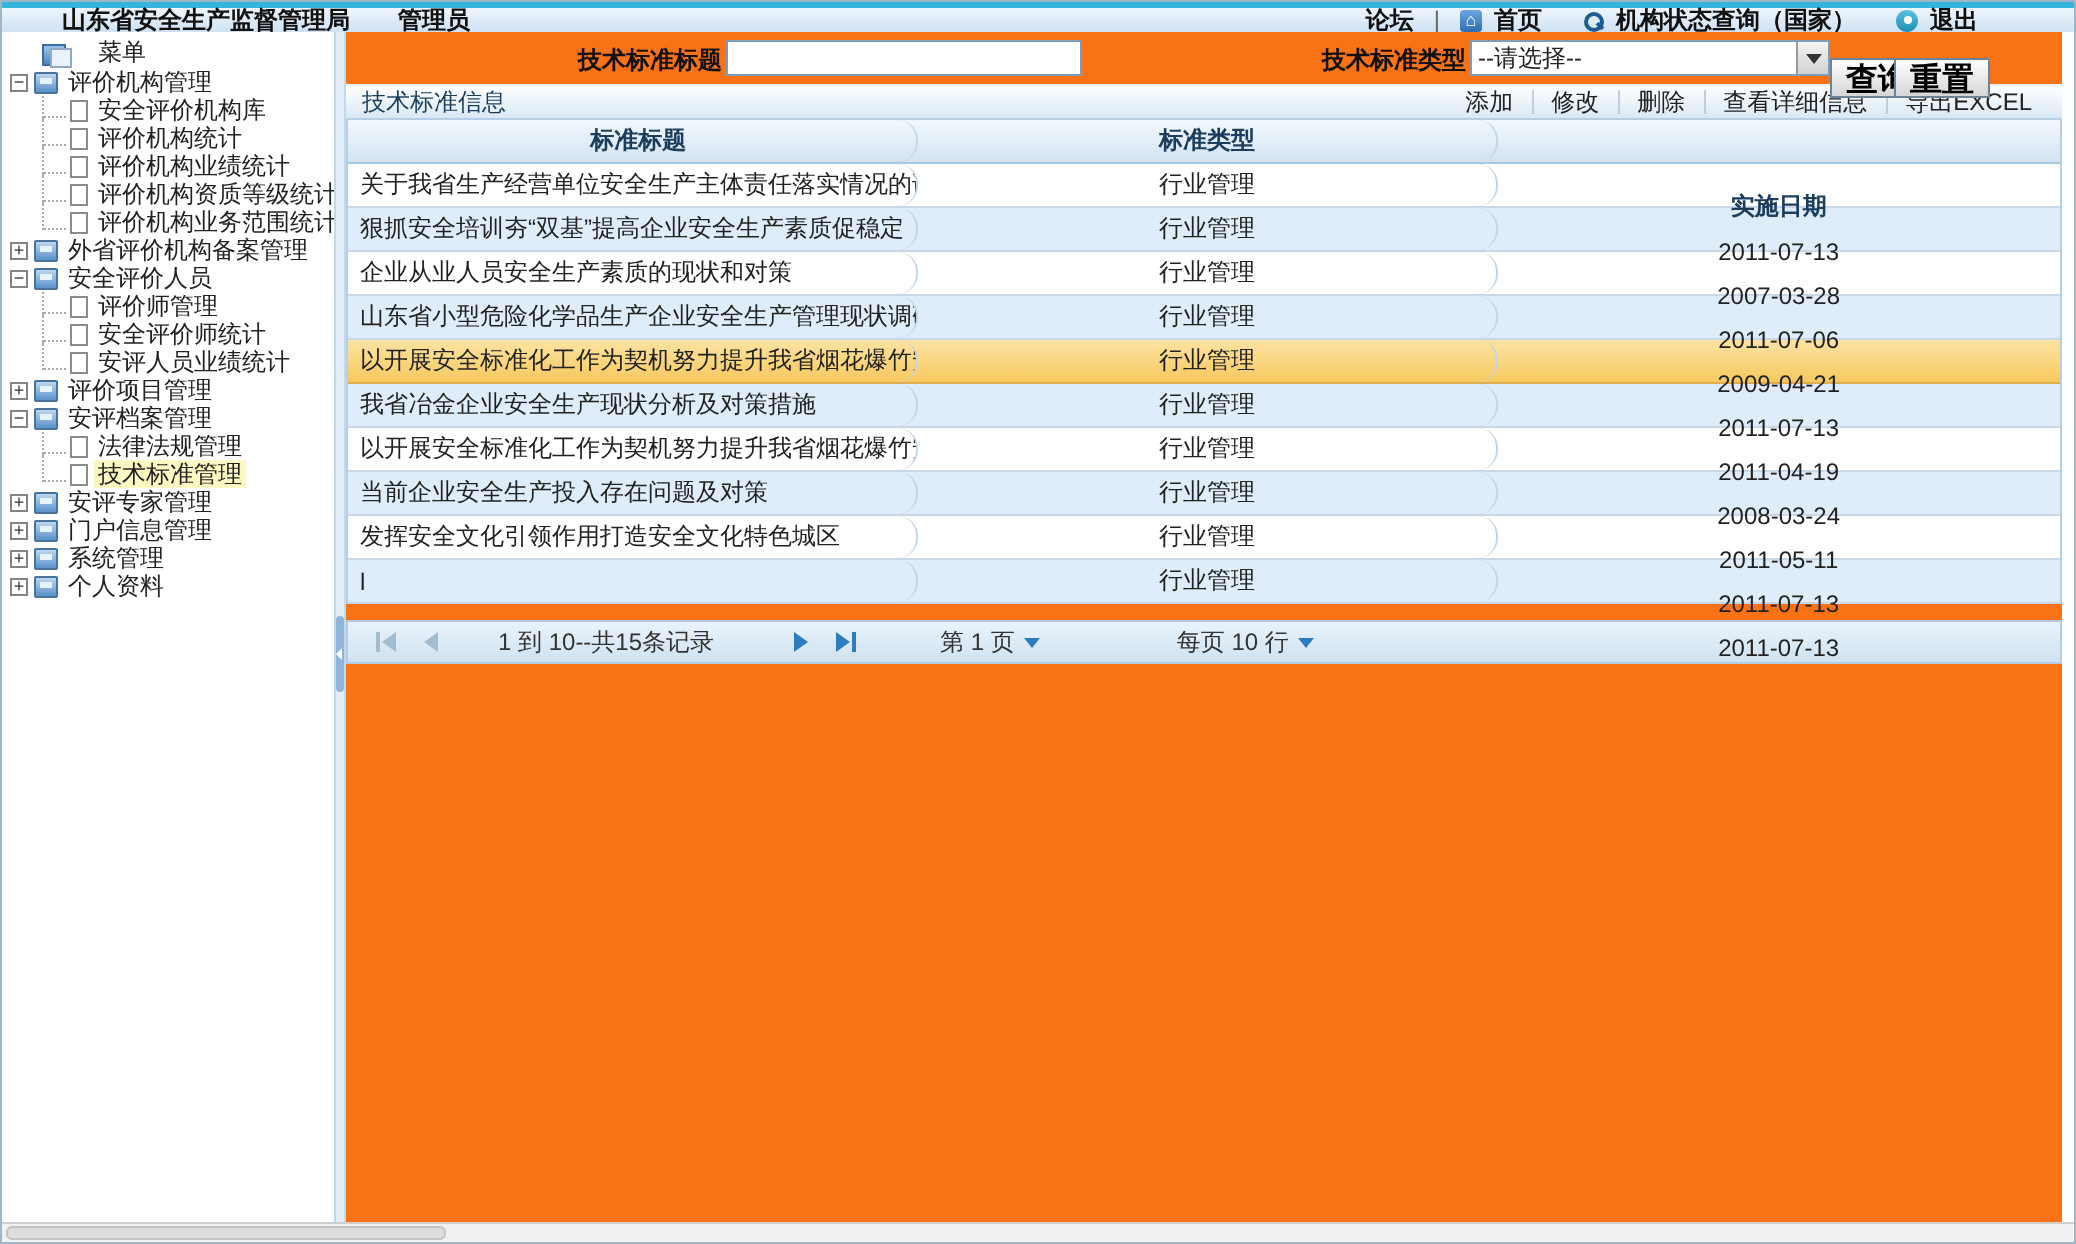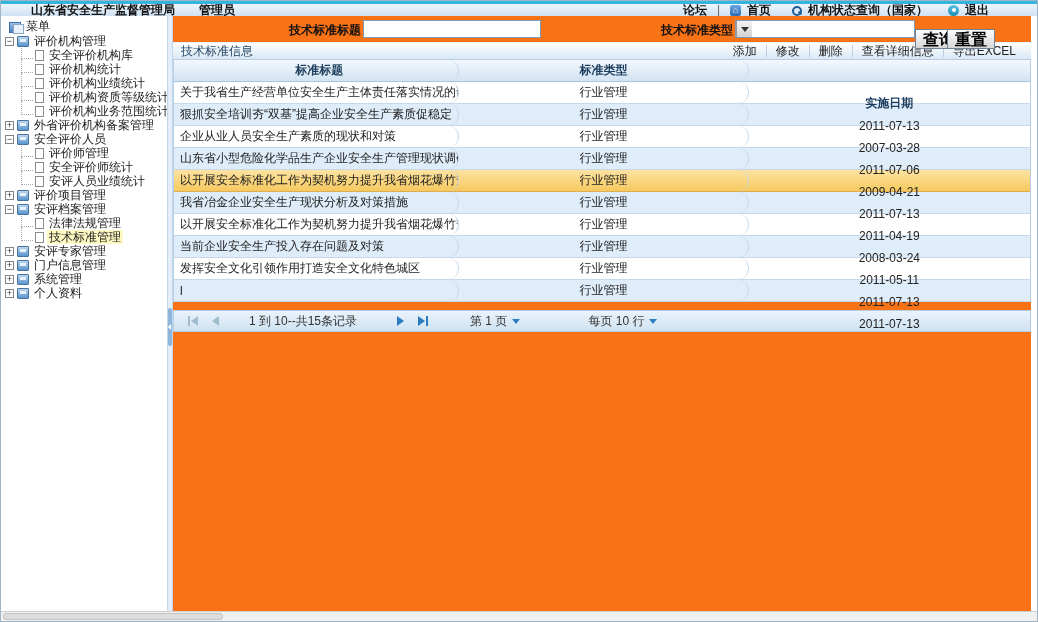--- a/index.html
+++ b/index.html
@@ -18,21 +18,21 @@
   .ic { display:inline-block; vertical-align:middle; }
   .ic-home { width:11px; height:11px; background:linear-gradient(#6aa6e0,#2f6db4); border-radius:2px; color:#fff; font-size:9px; line-height:11px; text-align:center; }
   .ic-mag { position:relative; width:11px; height:11px; }
   .ic-mag::before { content:""; position:absolute; left:1px; top:1px; width:6px; height:6px; border:2px solid #1d5d94; border-radius:50%; }
   .ic-mag::after { content:""; position:absolute; left:7px; top:7px; width:4px; height:2px; background:#1d5d94; transform:rotate(45deg); }
   .ic-logout { position:relative; width:11px; height:11px; background:linear-gradient(#56c3de,#1f8fb4); border-radius:50%; }
   .ic-logout::after { content:""; position:absolute; left:3.5px; top:3.5px; width:4px; height:4px; background:#fff; border-radius:50%; }
 
   
   .sidebar { position:absolute; left:0; top:15px; width:166px; bottom:10px; background:#fff; overflow:hidden; padding-top:3px; }
-  .tree-root { height:15px; display:flex; align-items:center; gap:3px; padding-left:8px; color:#222; }
+  .tree-root { height:15px; display:flex; align-items:center; gap:14px; padding-left:20px; color:#222; }
   .ic-menu { position:relative; width:14px; height:12px; }
   .ic-menu::before { content:""; position:absolute; left:0; top:1px; width:10px; height:9px; background:linear-gradient(#9ec3e8,#4a84c0); border:1px solid #3a6da6; }
   .ic-menu::after { content:""; position:absolute; left:4px; top:3px; width:9px; height:8px; background:#e9f1fa; border:1px solid #8fa9c4; }
   .t-item { height:14px; line-height:14px; display:flex; align-items:center; white-space:nowrap; cursor:default; }
   .t-item.lvl1 { padding-left:4px; }
   .t-item.lvl2 { padding-left:16px; }
   .exp { width:9px; height:9px; border:1px solid #848484; background:#fff; font-size:9px; line-height:7px; text-align:center; color:#333; margin-right:3px; flex:none; }
   .fold { width:12px; height:11px; background:linear-gradient(#bcd6ee,#5b93cc); border:1px solid #46749f; border-radius:1px; margin-right:3px; flex:none; position:relative; }
   .fold::after { content:""; position:absolute; left:2px; top:2px; right:2px; height:3px; background:#e8f2fb; }
   .conn { width:12px; height:14px; border-left:1px dotted #aaa; border-bottom:1px dotted #aaa; margin:-7px 2px 0 4px; flex:none; }
@@ -226,20 +226,21 @@
     <div class="split-handle"></div>
   </div>
 
   <div class="main">
 
     <div class="search-row">
       <span class="s-label lbl-title">技术标准标题</span>
       <input class="s-input" type="text" value="" style="">
       <span class="s-label lbl-type">技术标准类型</span>
       <div class="s-select">
+        <span class="sel-text">--请选择--</span>
         <span class="sel-arrow"></span>
       </div>
       <button class="btn btn-query">查询</button>
       <button class="btn btn-reset">重置</button>
     </div>
 
     <div class="panel-bar">
       <span class="panel-title">技术标准信息</span>
       <div class="panel-actions" id="actions">
           <a>添加</a>

